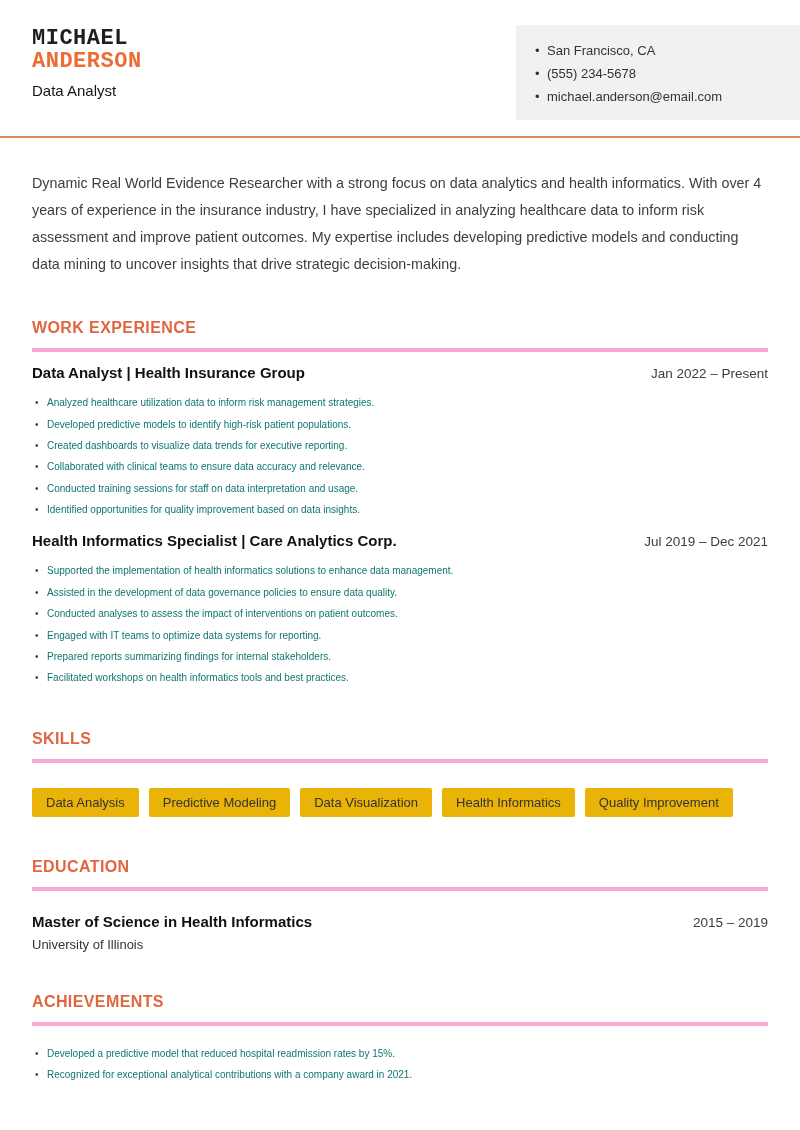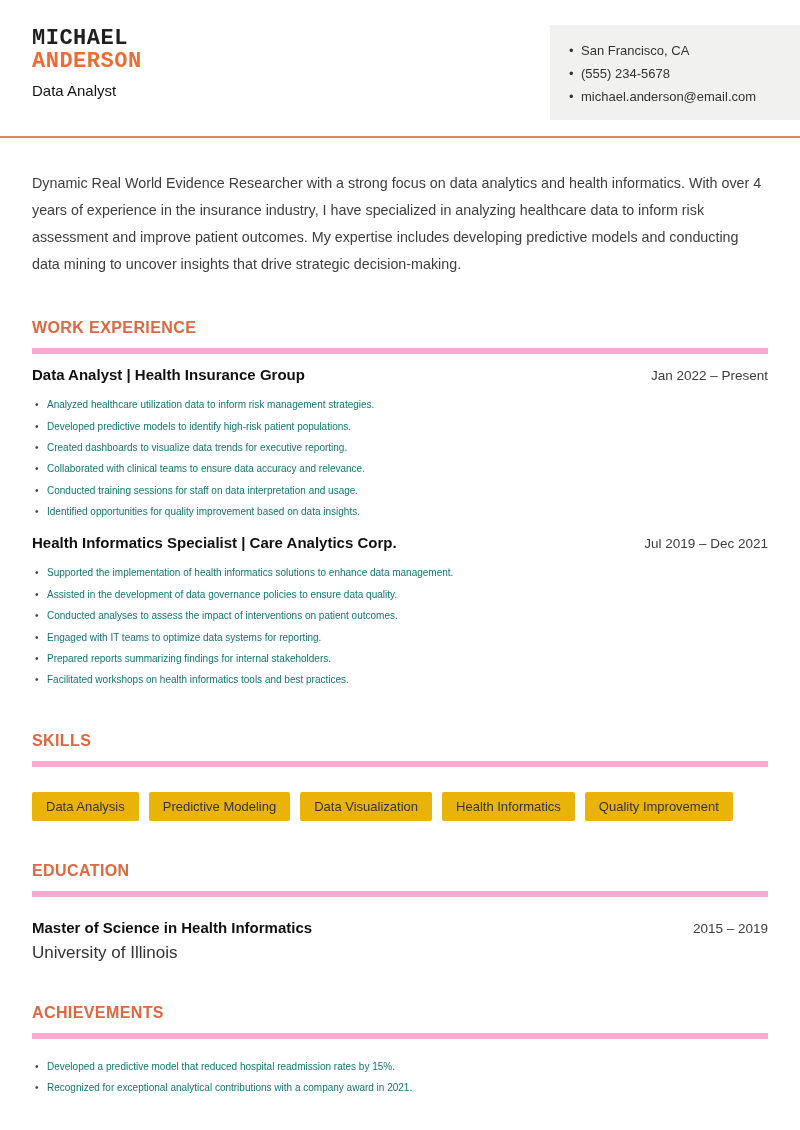--- a/index.html
+++ b/index.html
@@ -22,21 +22,21 @@
   .name-block { padding-top: 3px; }
   .name { margin: 0; font-size: 22px; font-weight: bold; letter-spacing: 0.5px; line-height: 1.03; font-family: Liberation Mono, monospace; }
   .name .first { display: block; color: #1f1f1f; }
   .name .last  { display: block; color: #ed6c33; text-align: center; }
   .job-title { margin-top: 9px; font-size: 15px; color: #141414; }
 
   .contact {
     list-style: none;
     margin: 0;
     padding: 14px 16px 12px 18px;
-    width: 250px;
+    width: 284px;
     background: #f1f1f0;
   }
   .contact-item {
     position: relative;
     font-size: 13px;
     color: #333;
     padding: 4.5px 0 4.5px 13px;
     line-height: 14px;
   }
   .contact-item::before {
@@ -57,21 +57,21 @@
     color: #3d3d3d;
   }
   section { margin-top: 41px; }
   .sec-title {
     margin: 0;
     font-size: 16px;
     font-weight: bold;
     letter-spacing: 0.4px;
     color: #e0663f;
     padding-bottom: 11px;
-    border-bottom: 6px solid #f9a8d4;
+    border-bottom: 4px solid #f9a8d4;
   }
 
   .job { margin-top: 12px; }
   .row-head { display: flex; justify-content: space-between; align-items: baseline; }
   .row-title { margin: 0; font-size: 15px; font-weight: bold; color: #111111; }
   .row-dates { font-size: 13.5px; color: #3c3c3c; white-space: nowrap; }
 
   .bullets { list-style: none; margin: 11px 0 0 0; padding: 0; }
   .bullets .bullet {
     position: relative;
@@ -91,21 +91,21 @@
   .chip {
     background: #eab308;
     color: #333;
     font-size: 13px;
     line-height: 13px;
     padding: 8px 14px;
     border-radius: 2px;
   }
 
   .edu-head { margin-top: 22px; }
-  .school { margin-top: 7px; font-size: 17px; color: #333; }
+  .school { margin-top: 7px; font-size: 13px; color: #333; }
 </style>
 </head>
 <body>
 
 <div class="page">
 
   <header class="header">
     <div class="name-block">
       <h1 class="name">
         <span class="first">MICHAEL</span>

